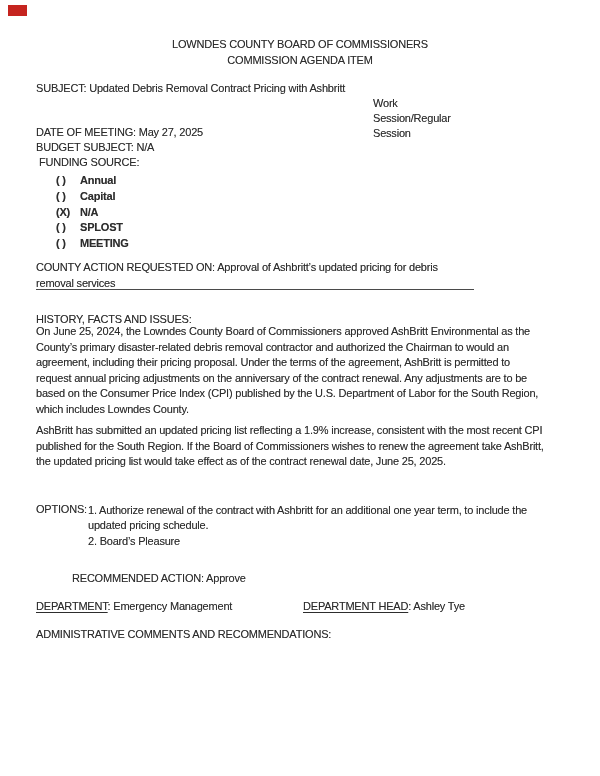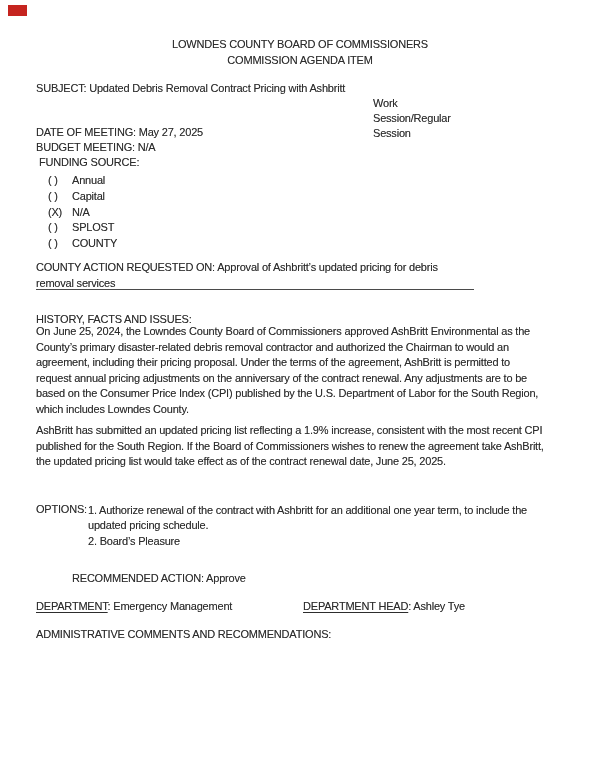--- a/index.html
+++ b/index.html
@@ -10,21 +10,21 @@
     text-shadow:0 0 0.4px rgba(40,40,40,0.45);
   }
   .abs{position:absolute;white-space:nowrap;}
   .redmark{position:absolute;left:8px;top:5px;width:19px;height:11px;}
   .title{position:absolute;left:0;top:37px;width:600px;text-align:center;line-height:15.5px;}
   .subject{left:36px;top:82px;}
   .session{left:373px;top:96px;line-height:15px;}
   .dom{left:36px;top:114px;margin-top:12px;}
   .budget{left:36px;top:141px;}
   .fsrc{left:39px;top:156px;}
-  .chklist{left:48px;top:173px;line-height:15.8px;}
+  .chklist{left:56px;top:173px;line-height:15.8px;font-weight:bold;}
   .chkrow .mark{display:inline-block;width:24px;}
   .county{left:36px;top:260px;line-height:15.5px;}
   .rule{position:absolute;left:36px;top:289px;width:438px;height:0;border-top:1.4px solid #4a4a4a;}
   .history-h{left:36px;top:301px;margin-top:12px;}
   .para1{left:36px;top:324px;line-height:15.5px;}
   .para2{left:36px;top:423px;line-height:15.5px;}
   .options-label{left:36px;top:503px;}
   .options-body{left:88px;top:503px;line-height:15.4px;}
   .recommended{left:36px;top:572px;padding-left:36px;}
   .dept{left:36px;top:600px;}
@@ -47,39 +47,39 @@
   <div class="abs subject">SUBJECT: Updated Debris Removal Contract Pricing with Ashbritt</div>
 
   <div class="abs session">
     <div>Work</div>
     <div>Session/Regular</div>
     <div>Session</div>
   </div>
 
   <div class="abs dom">DATE OF MEETING: May 27, 2025</div>
 
-  <div class="abs budget">BUDGET MEETING: N/A</div>
+  <div class="abs budget">BUDGET SUBJECT: N/A</div>
 
   <div class="abs fsrc">FUNDING SOURCE:</div>
 
   <div class="abs chklist">
     <div class="chkrow">
       <span class="mark">( )</span><span>Annual</span>
     </div>
     <div class="chkrow">
       <span class="mark">( )</span><span>Capital</span>
     </div>
     <div class="chkrow">
       <span class="mark">(X)</span><span>N/A</span>
     </div>
     <div class="chkrow">
       <span class="mark">( )</span><span>SPLOST</span>
     </div>
     <div class="chkrow">
-      <span class="mark">( )</span><span>COUNTY</span>
+      <span class="mark">( )</span><span>MEETING</span>
     </div>
   </div>
 
   <div class="abs county">
     <div>COUNTY ACTION REQUESTED ON: Approval of Ashbritt’s updated pricing for debris</div>
     <div>removal services</div>
   </div>
   <div class="rule"></div>
 
   <div class="abs history-h">HISTORY, FACTS AND ISSUES:</div>

